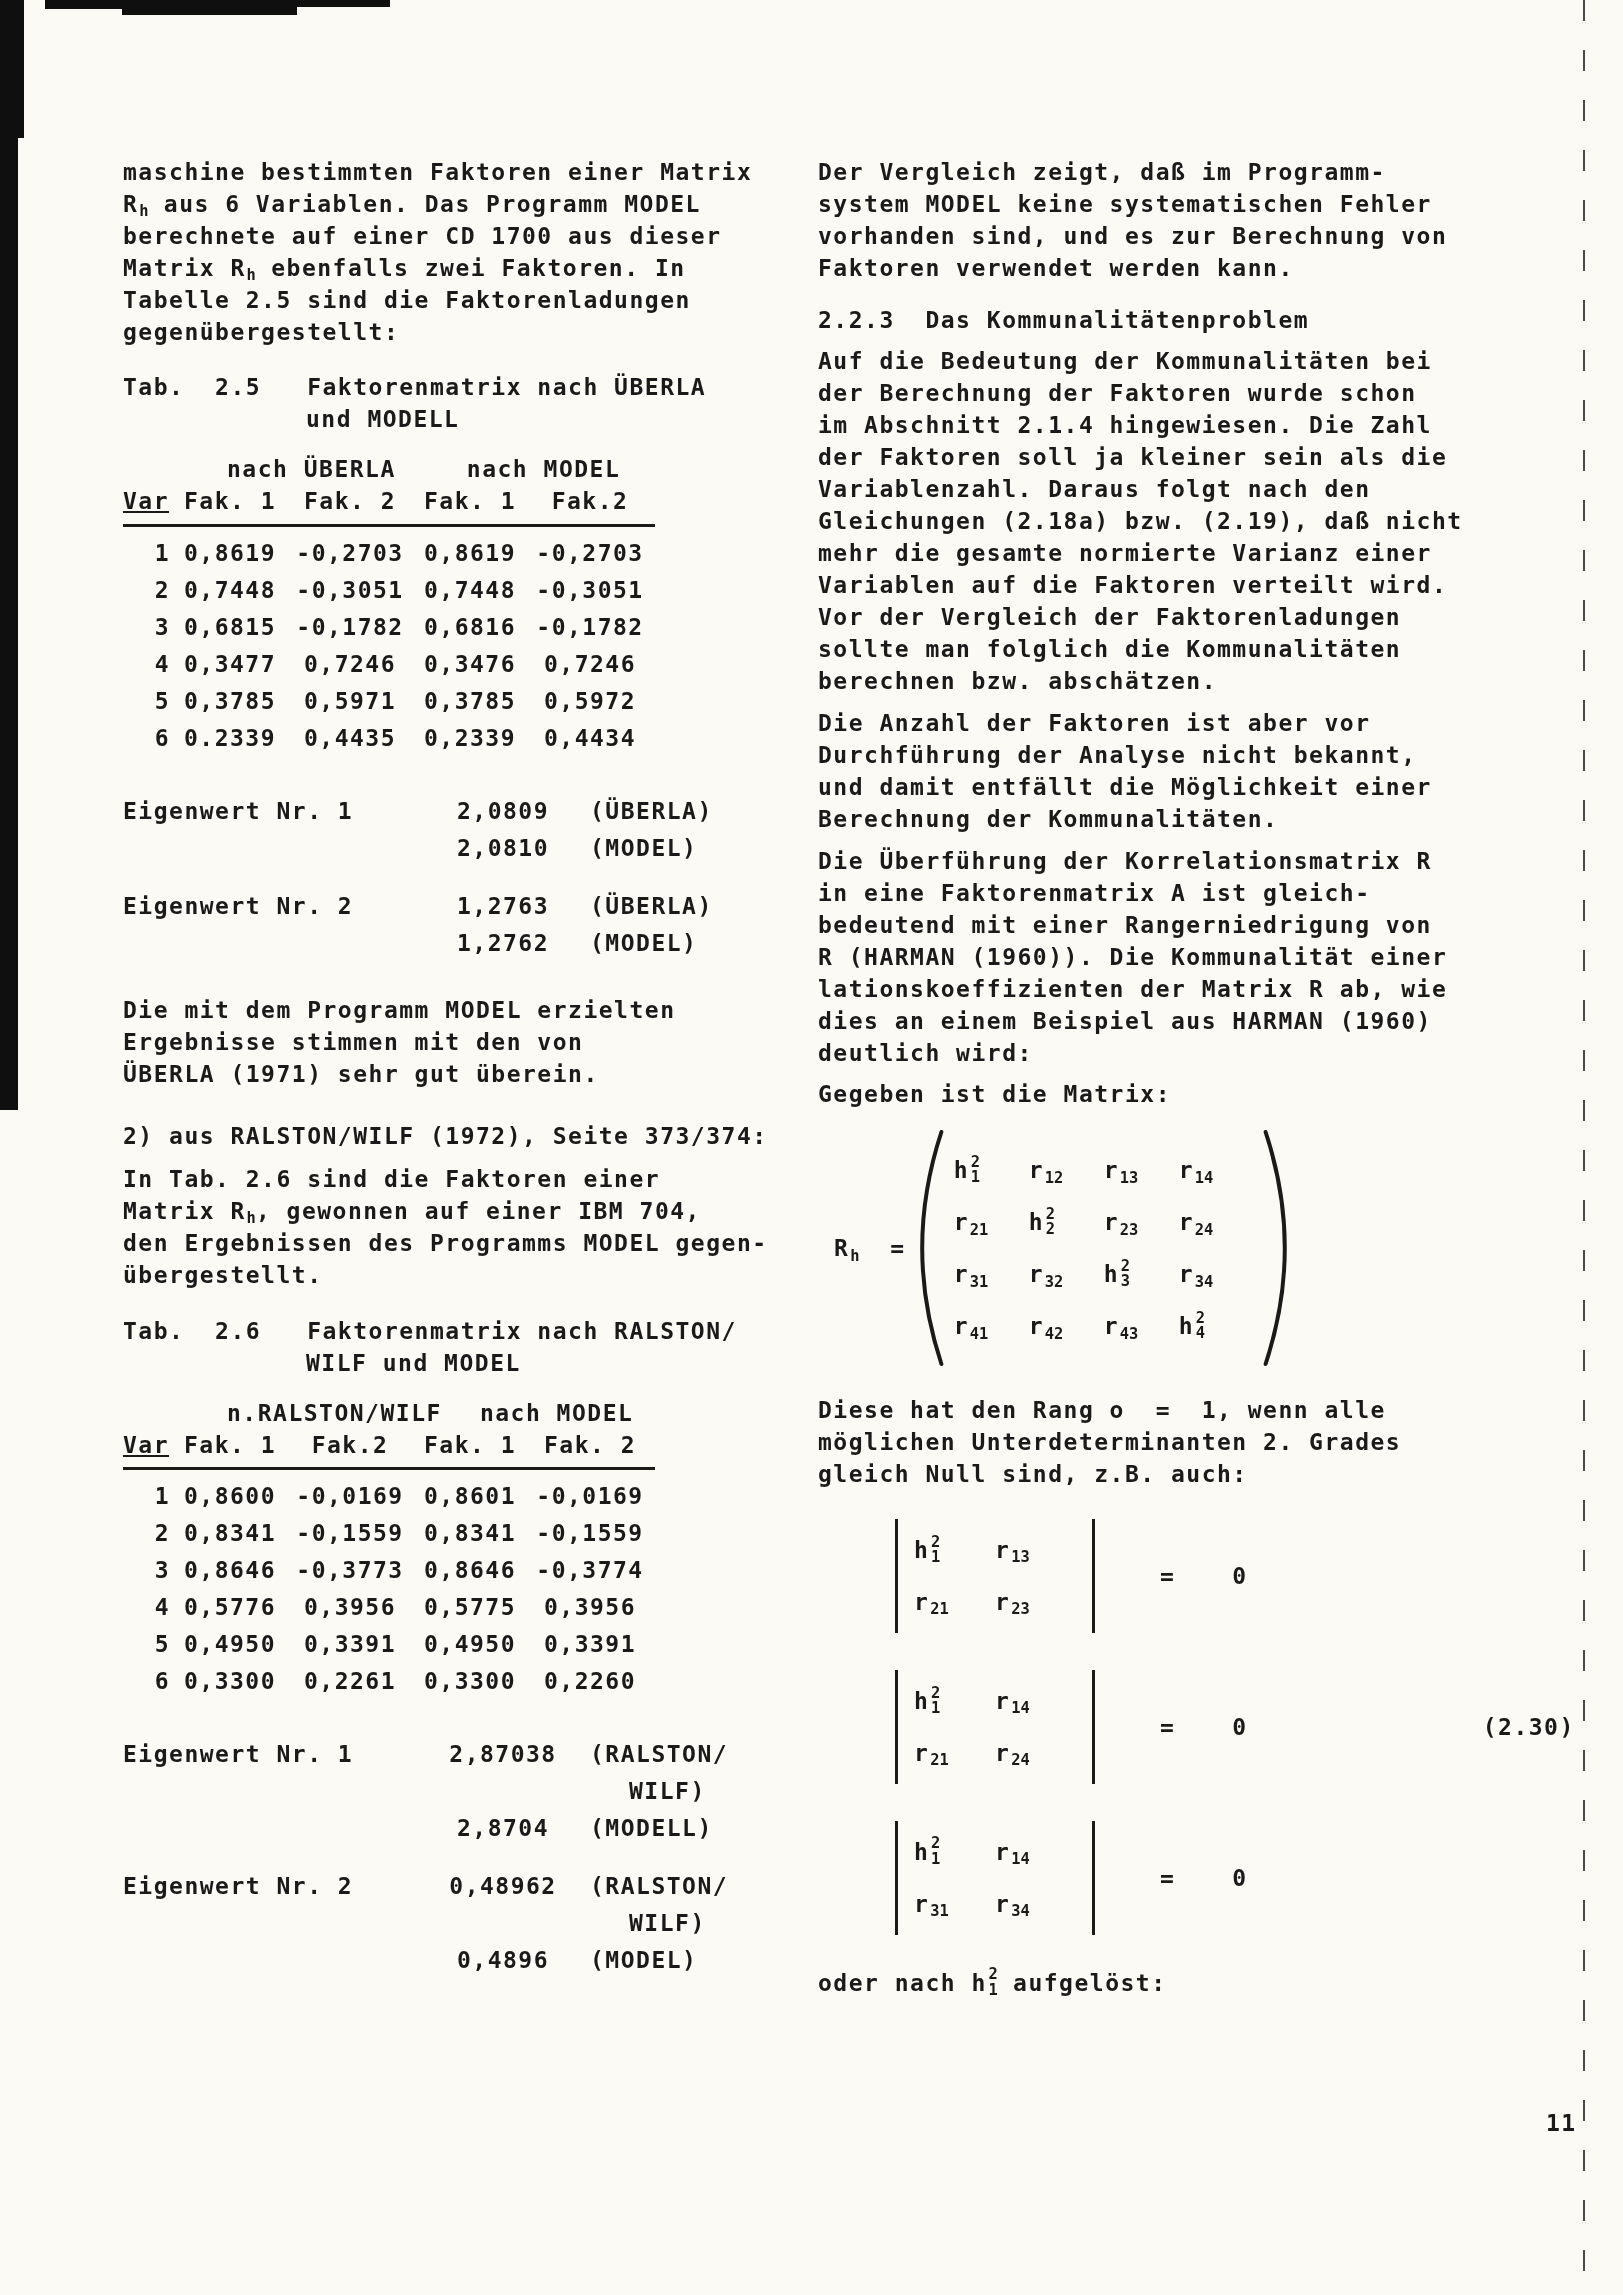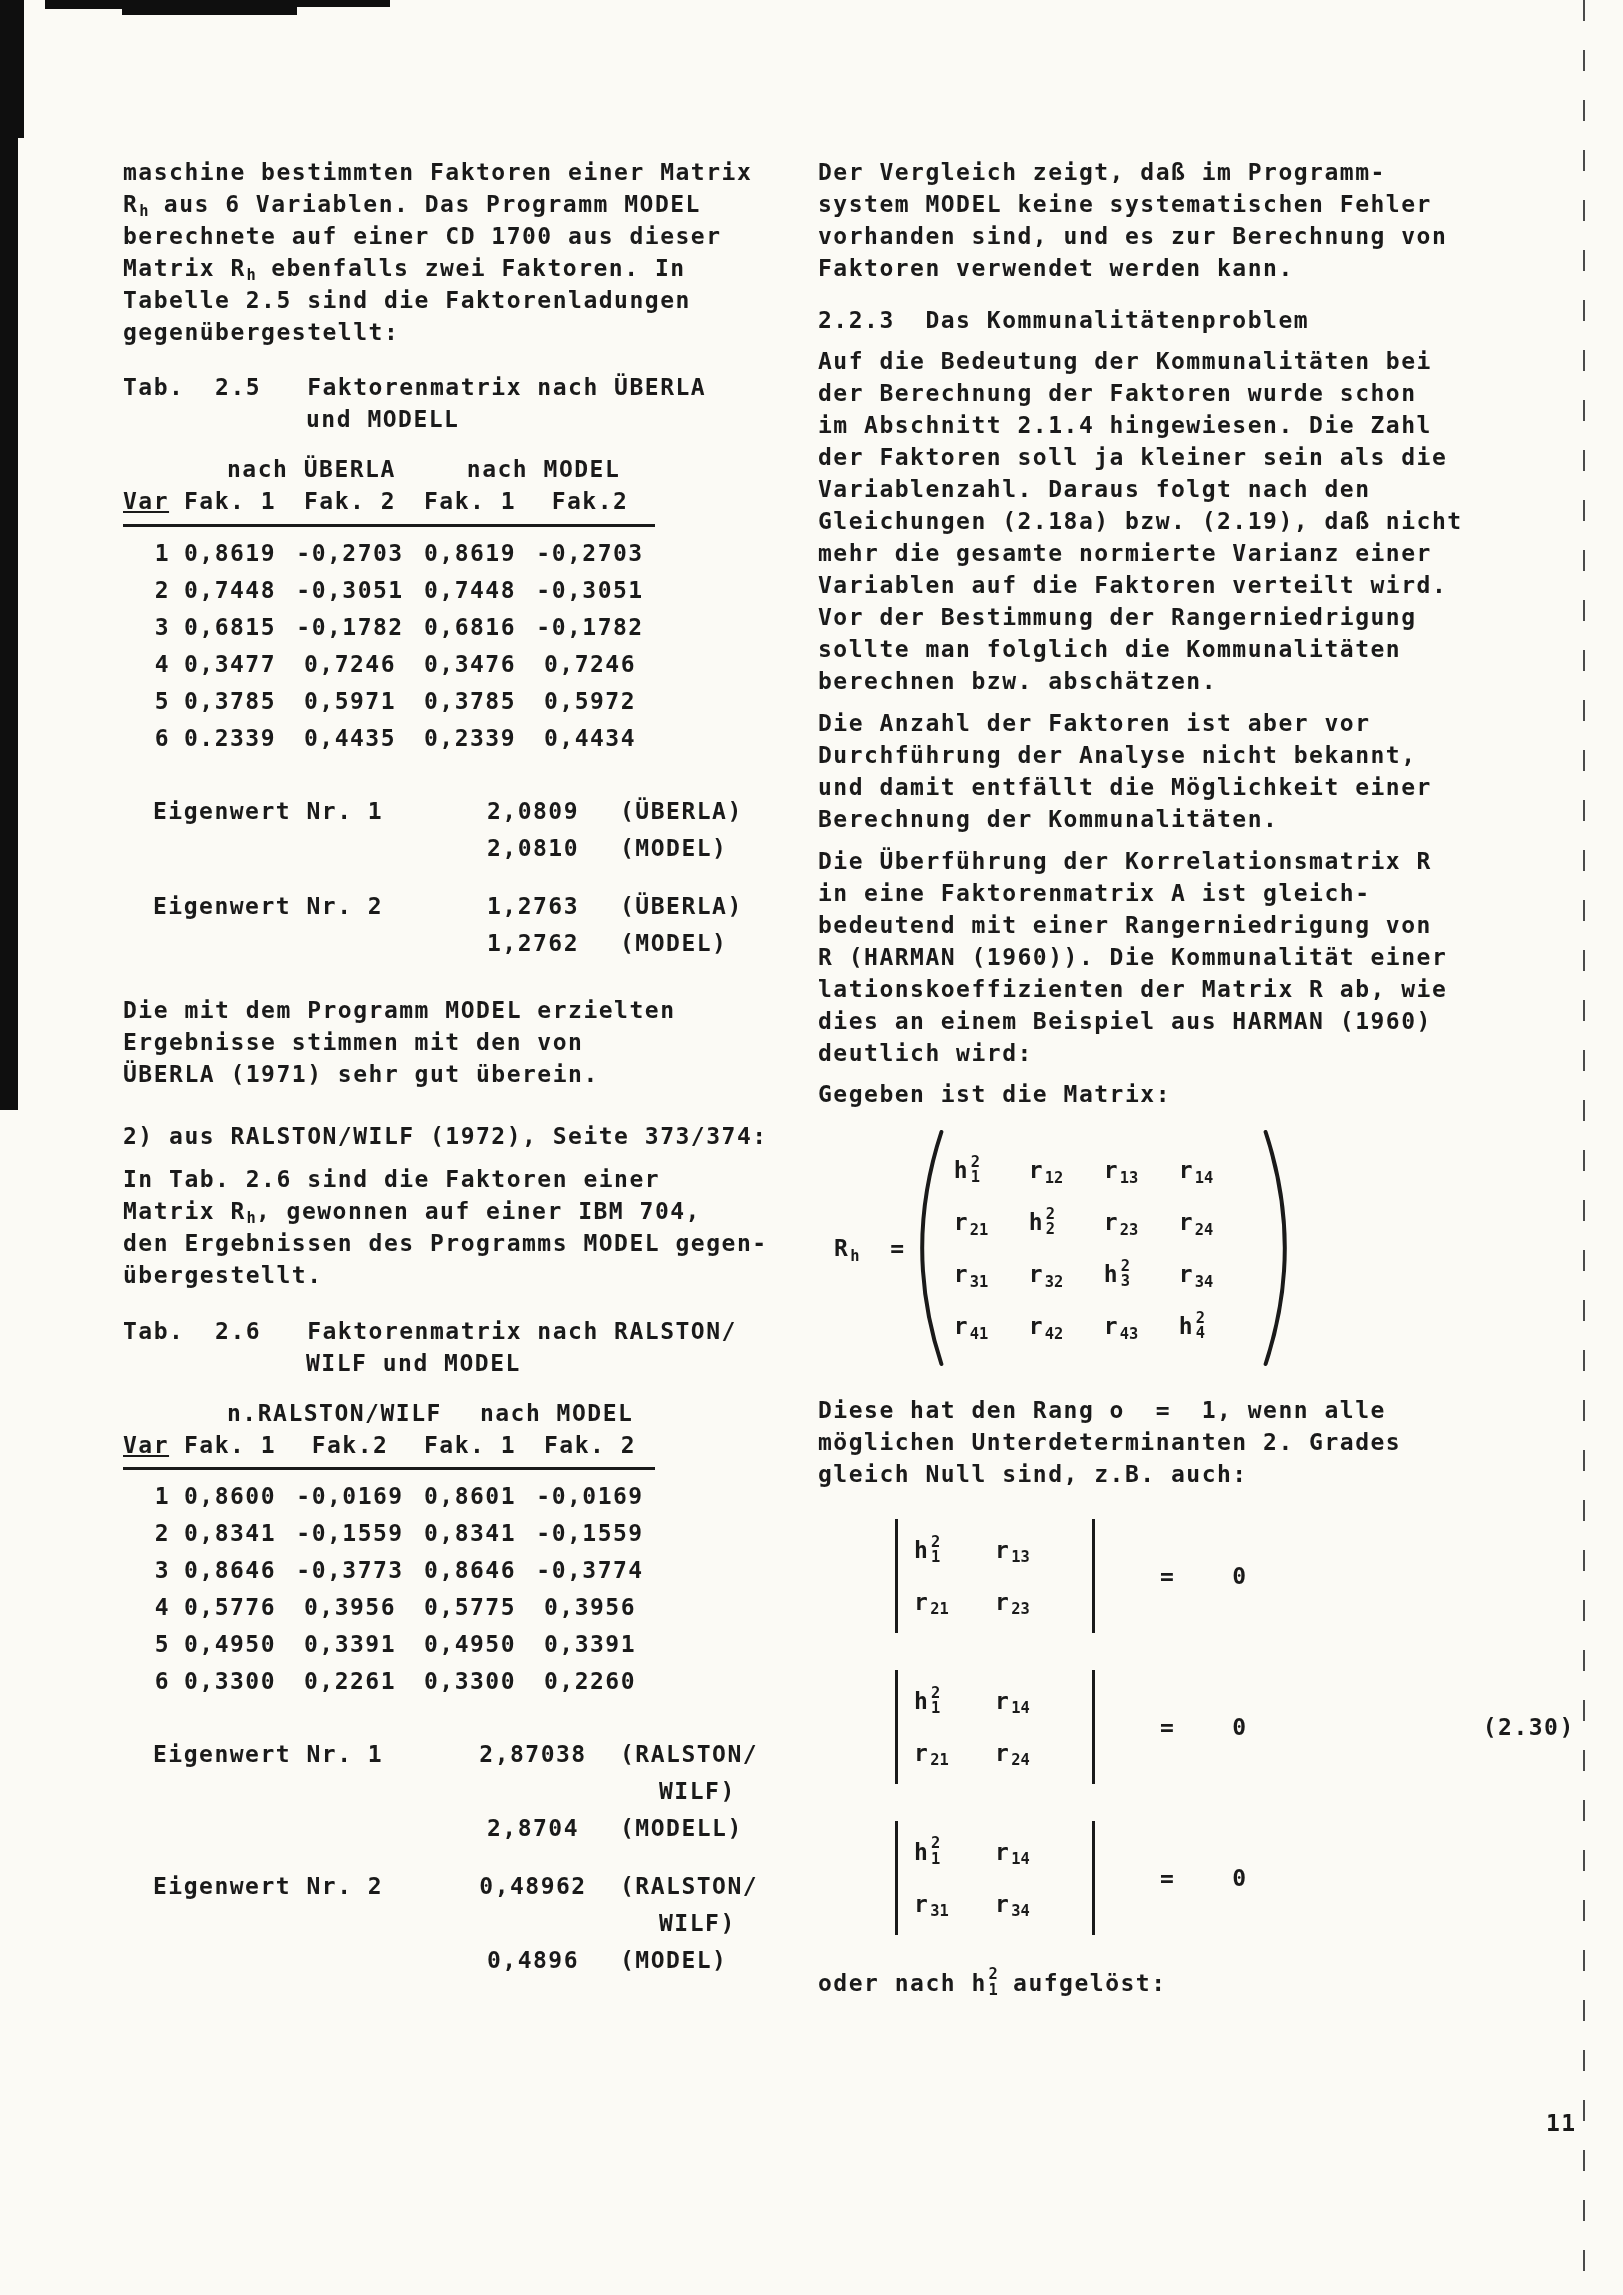--- a/index.html
+++ b/index.html
@@ -26,21 +26,21 @@
   .thead { line-height:32px; }
   .tcell { display:inline-block; }
   .tcol-var { width:47px; text-align:right; }
   .tcol-num { width:120px; text-align:center; }
   .thead .tcol-var { text-align:left;text-decoration:underline; }
   .trule { width:532px; border-top:3.2px solid #1a1a1a; margin-top:6.5px; }
   .tbody { margin-top:8px; }
 
   .eigen { margin-top:36px; }
   .erow { display:flex; line-height:37px; white-space:pre; }
-  .elabel { width:325px;margin-left:30px; }
+  .elabel { width:325px; }
   .evalue { width:110px; text-align:center; }
   .etag { margin-left:32px; }
   .etag2 { padding-left:39px; }
   .egap { margin-top:21px; }.mt12{margin-top:9.7px}.mt14{margin-top:11.4px}
   .mt20{margin-top:16px}.mt22{margin-top:18px}.mt24{margin-top:19.5px}
   .mt26{margin-top:30px}.mt28{margin-top:23px}.mt30{margin-top:24px}
   .mt36{margin-top:29px}.mt40{margin-top:32px}.mt46{margin-top:37px}
 
   .math { display:inline-flex; align-items:center; }
   .mstack { display:inline-flex; flex-direction:column; font-size:15.4px;
@@ -192,21 +192,21 @@
 
   <div class="para mt12">
       <div class="tline">Auf die Bedeutung der Kommunalitäten bei</div>
       <div class="tline">der Berechnung der Faktoren wurde schon</div>
       <div class="tline">im Abschnitt 2.1.4 hingewiesen. Die Zahl</div>
       <div class="tline">der Faktoren soll ja kleiner sein als die</div>
       <div class="tline">Variablenzahl. Daraus folgt nach den</div>
       <div class="tline">Gleichungen (2.18a) bzw. (2.19), daß nicht</div>
       <div class="tline">mehr die gesamte normierte Varianz einer</div>
       <div class="tline">Variablen auf die Faktoren verteilt wird.</div>
-      <div class="tline">Vor der Bestimmung der Rangerniedrigung</div>
+      <div class="tline">Vor der Vergleich der Faktorenladungen</div>
       <div class="tline">sollte man folglich die Kommunalitäten</div>
       <div class="tline">berechnen bzw. abschätzen.</div>
     </div>
 
   <div class="para mt12">
       <div class="tline">Die Anzahl der Faktoren ist aber vor</div>
       <div class="tline">Durchführung der Analyse nicht bekannt,</div>
       <div class="tline">und damit entfällt die Möglichkeit einer</div>
       <div class="tline">Berechnung der Kommunalitäten.</div>
     </div>

